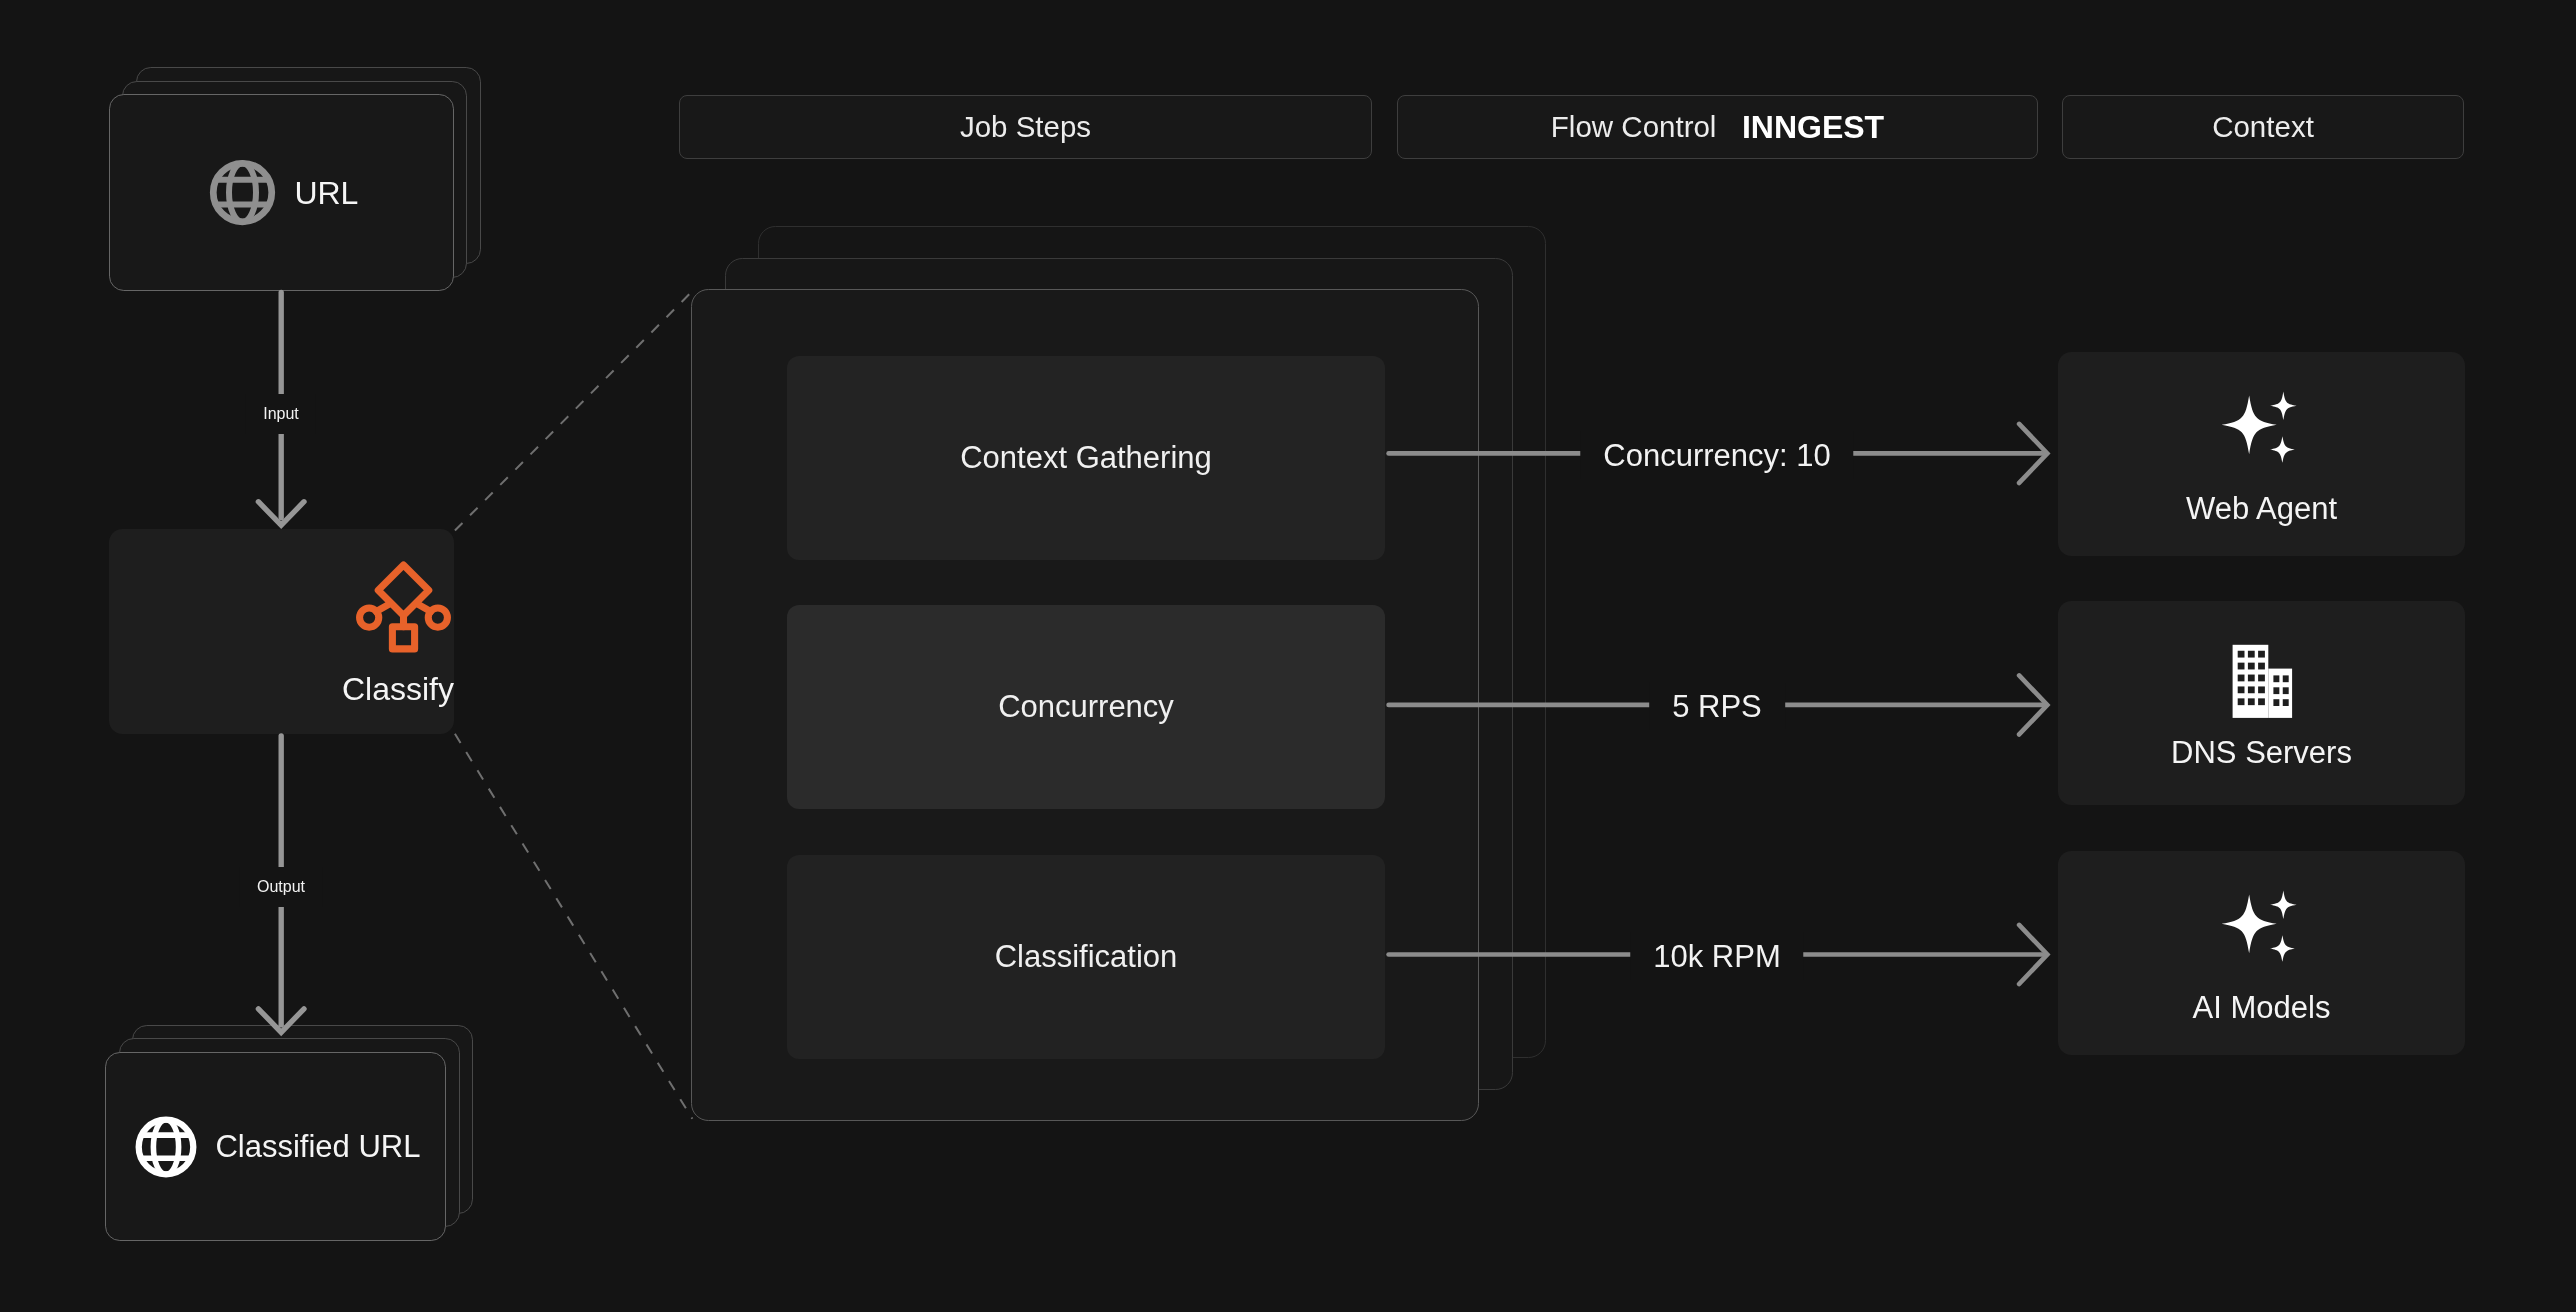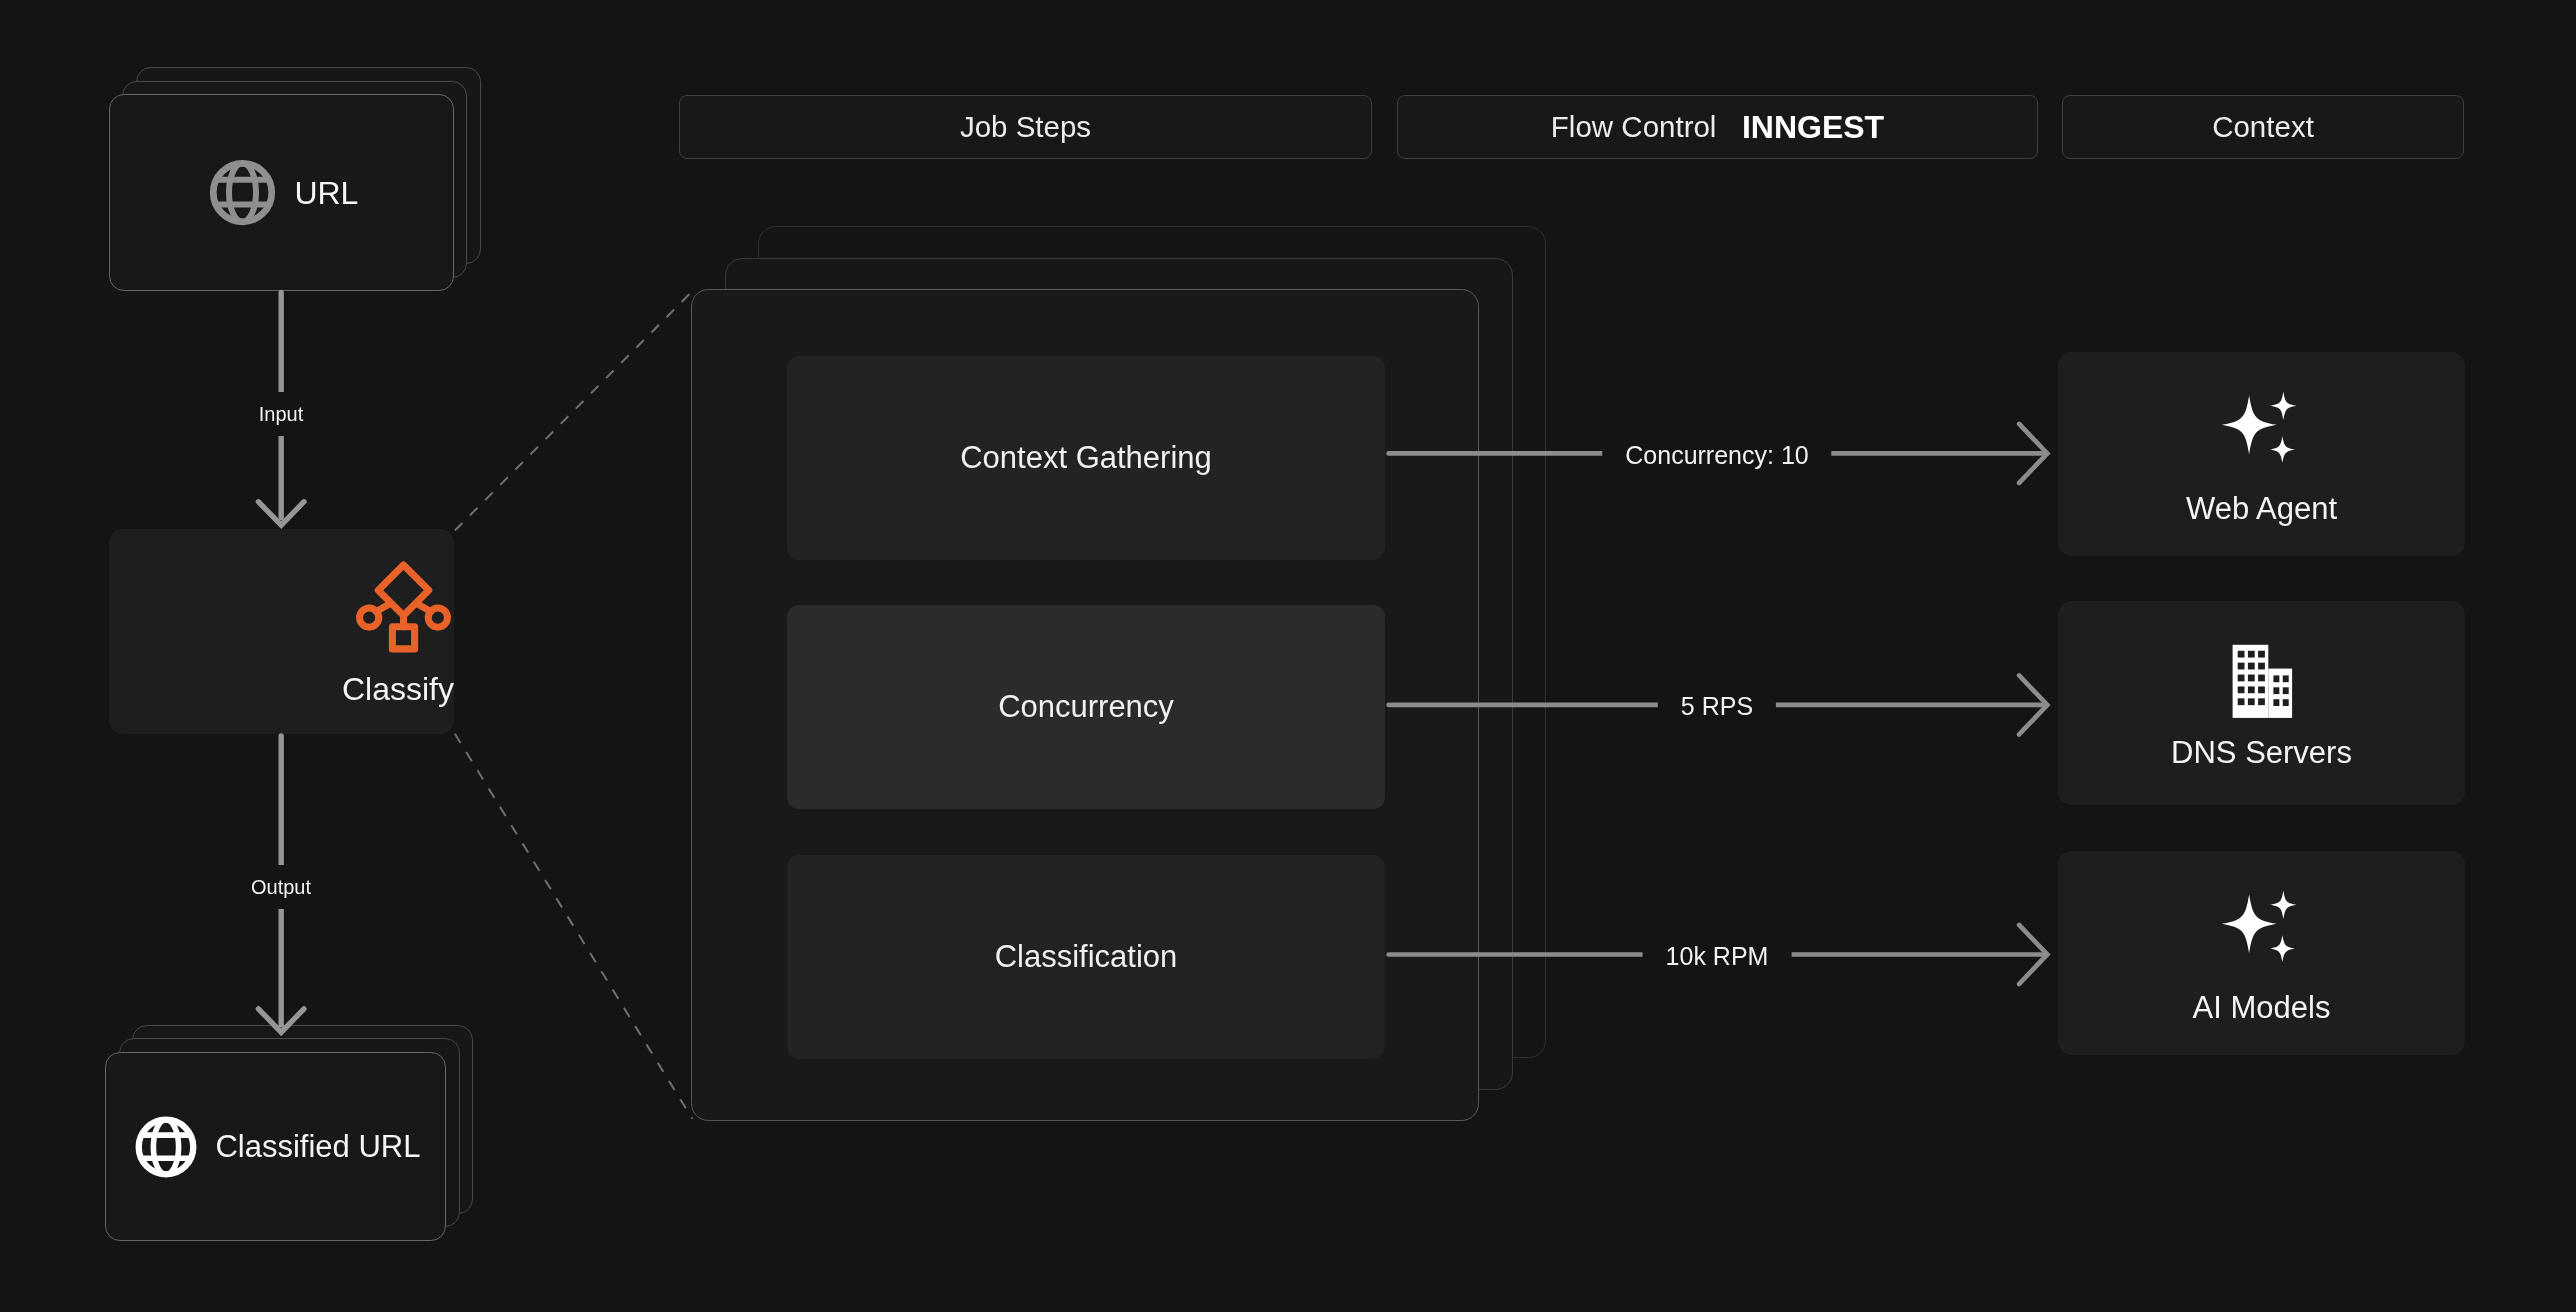--- a/index.html
+++ b/index.html
@@ -65,22 +65,22 @@
   #step-3{top:565px;background:#222222}
 
   
   #wires{position:absolute;left:0;top:0;z-index:5;pointer-events:none;}
 
   
   .wire-label{
     position:absolute;transform:translate(-50%,-50%);background:#141414;
     color:#f2f2f2;white-space:nowrap;z-index:6;line-height:1;
   }
-  .h-label{font-size:25px;padding:8px 23px;}
-  .v-label{font-size:20px;padding:12px 17.4px;}
+  .h-label{font-size:31px;padding:8px 23px;}
+  .v-label{font-size:16px;padding:12px 17.4px;}
   #lbl-conc{left:1717px;top:455px}
   #lbl-rps{left:1717px;top:706px}
   #lbl-rpm{left:1717px;top:956px}
   #lbl-input{left:281px;top:414px}
   #lbl-output{left:281px;top:887px}
 
   .icon{display:block;}
 </style>
 </head>
 <body>

